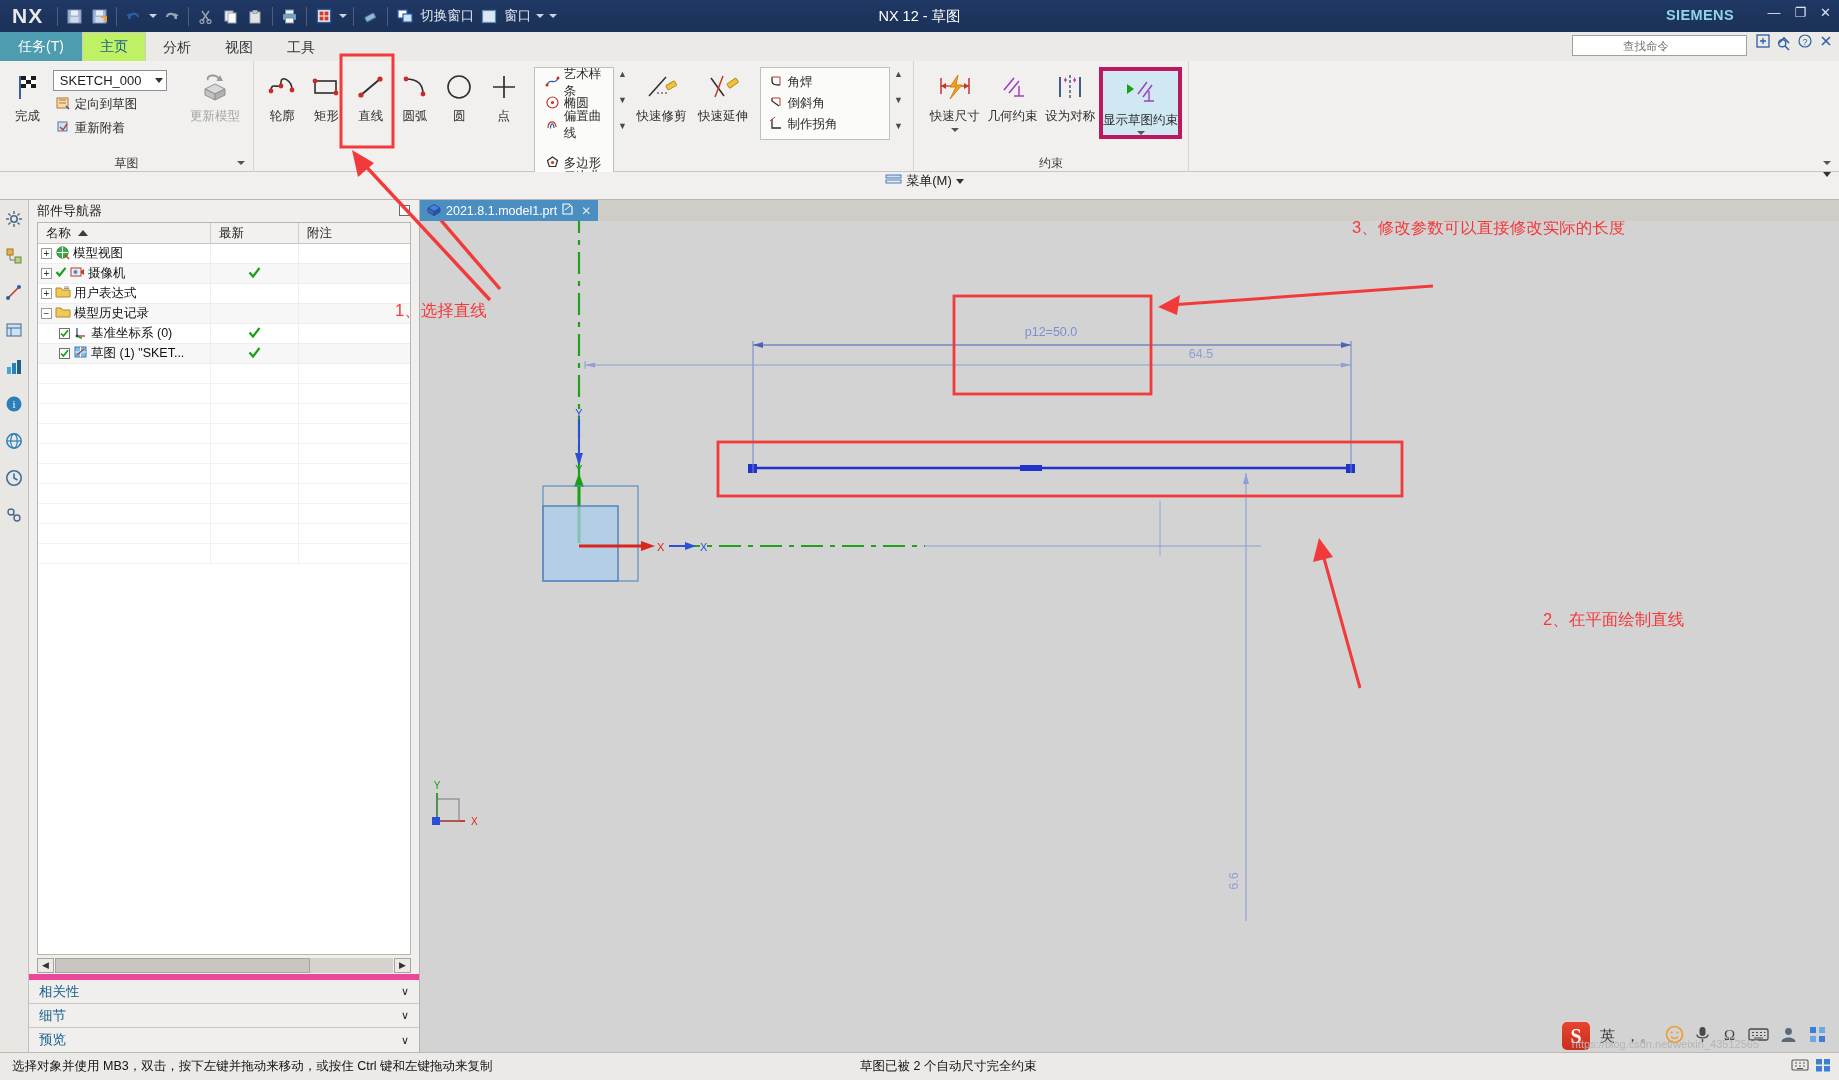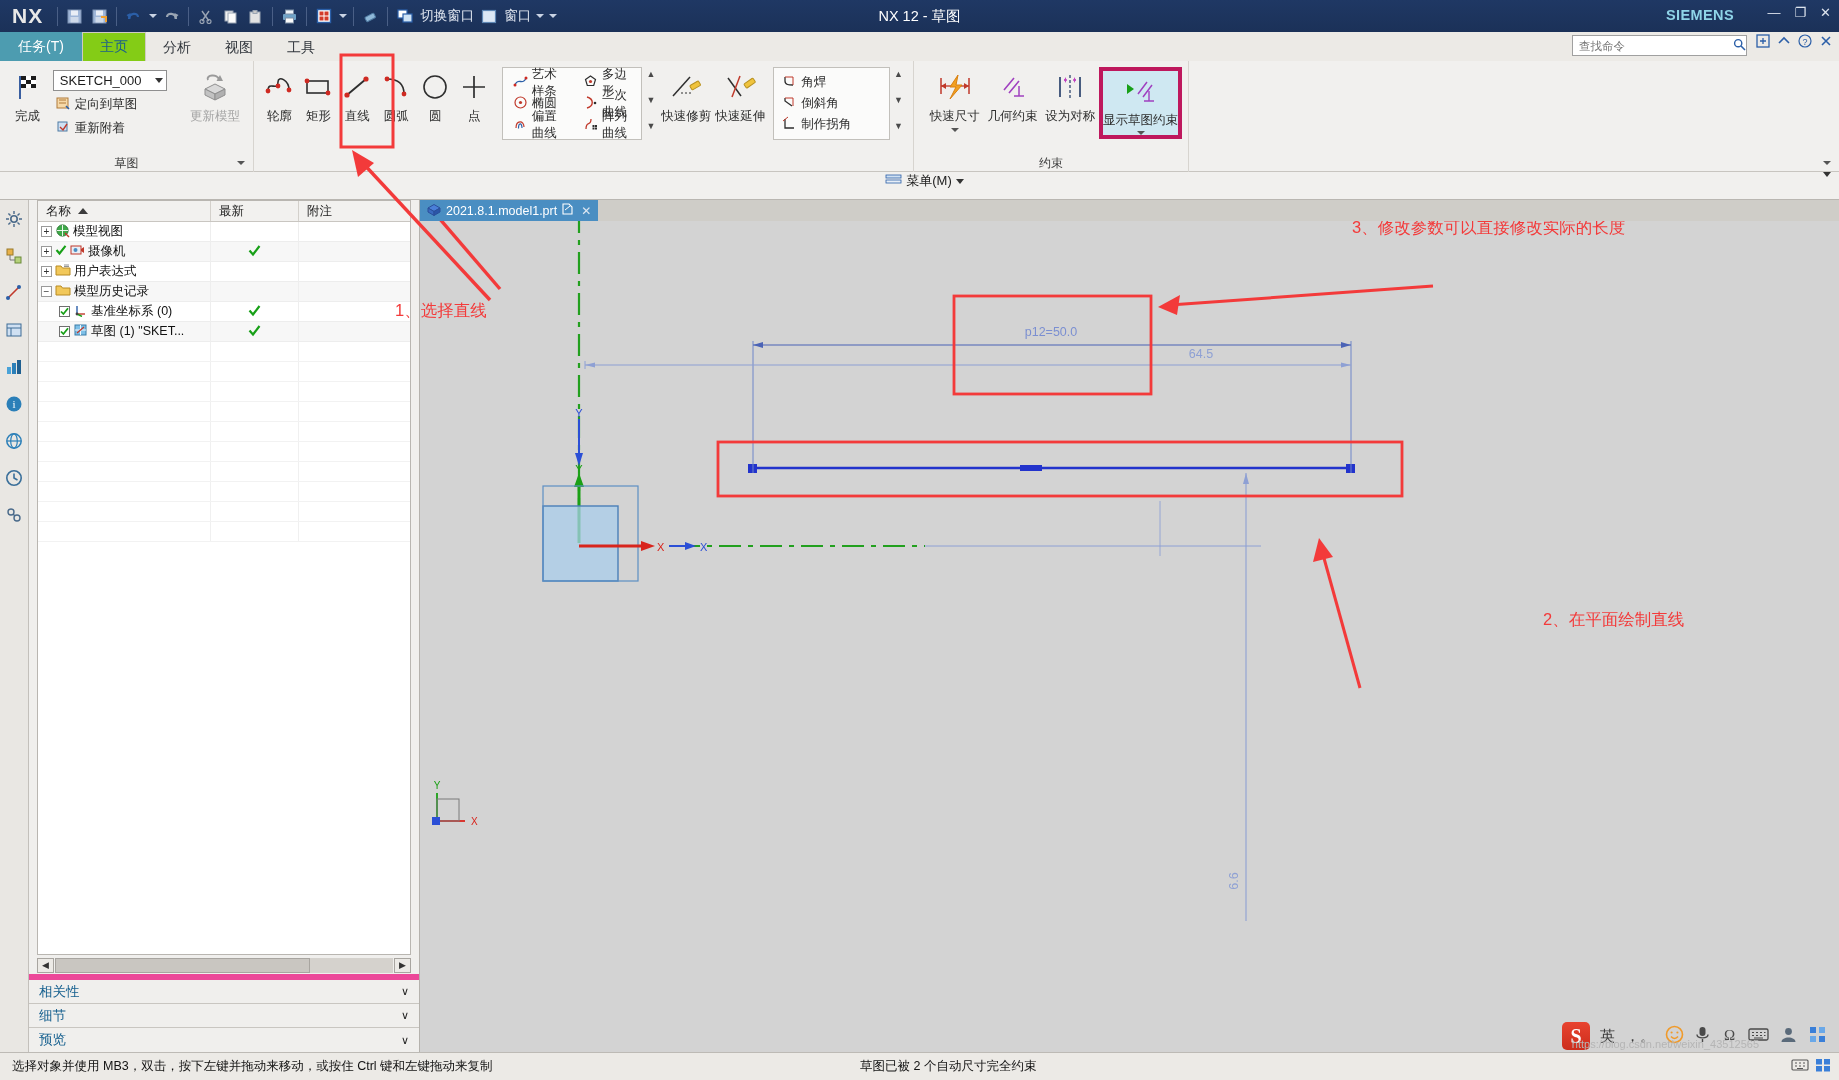--- a/index.html
+++ b/index.html
@@ -52,31 +52,31 @@
     background: #eceae6; display: flex; align-items: flex-end;
   }
   .tab-task {
     background: #4d9cb0; color: #ffffff; font-size: 14px;
     height: 29px; padding: 0 18px; display: flex; align-items: center;
   }
   .tab {
     height: 27px; padding: 0 17px; display: flex; align-items: center;
     font-size: 14px; color: #31363c;
   }
-  .tab.active { background: #84cc16; color: #1b5e8c; border-top: 1px solid #cfcbc4;
+  .tab.active { background: #bef264; color: #1b5e8c; border-top: 1px solid #cfcbc4;
     border-left: 1px solid #cfcbc4; border-right: 1px solid #cfcbc4; height: 29px; }
 
   .searchbox {
     position: absolute; right: 92px; top: 35px; width: 175px; height: 21px;
     background: #ffffff; border: 1px solid #a0a0a0;
     display: flex; align-items: center; padding: 0 3px 0 6px;
   }
   .searchbox input {
     border: 0; outline: 0; flex: 1; font-size: 11.5px; color: #808080;
-    font-family: "Liberation Sans", sans-serif; background: transparent;
+    font-family: "Liberation Sans", sans-serif; background: transparent; margin-left: 44px;
   }
   .ribbon-right-icons {
     position: absolute; right: 6px; top: 34px; display: flex; gap: 7px; align-items: center;
   }
 
   
   .ribbon {
     position: absolute; top: 61px; left: 0; width: 1839px; height: 111px;
     background: #f1f0ee; border-bottom: 1px solid #c8c5c0;
     display: flex;
@@ -516,21 +516,21 @@
         </div>
         <div class="bigbtn">
           <div class="ic">
             <svg width="34" height="30" viewBox="0 0 34 30">
                 <path d="M17 4 L17 26 M6 15 L28 15" stroke="#2e2e2e" stroke-width="1.7"></path>
               </svg>
           </div>
           <div class="lbl">点</div>
         </div>
 
-        <div class="listbox" style="margin-left:8px;display:flex;flex-direction:row;gap:18px;padding:4px 8px;">
+        <div class="listbox" style="margin-left:8px;display:flex;flex-direction:column;gap:18px;padding:4px 8px;">
           <div class="col">
             <div class="smallrow">
               <span><svg width="15" height="15" viewBox="0 0 15 15">
                     <path d="M2 11 C5 3, 10 12, 13 4" fill="none" stroke="#2b5fa8" stroke-width="1.3"></path>
                     <circle cx="2" cy="11" r="1.5" fill="#cf2a22"></circle>
                     <circle cx="13" cy="4" r="1.5" fill="#cf2a22"></circle>
                   </svg></span>
               <span>艺术样条</span>
             </div>
             <div class="smallrow">
@@ -949,20 +949,24 @@
     <div class="ritem">
         <svg width="18" height="18" viewBox="0 0 18 18">
           <circle cx="6" cy="6" r="3" fill="none" stroke="#4a6a8a" stroke-width="1.4"></circle>
           <circle cx="12" cy="12" r="3" fill="none" stroke="#4a6a8a" stroke-width="1.4"></circle>
           <path d="M8 8 L10 10" stroke="#4a6a8a" stroke-width="1.4"></path>
         </svg>
       </div>
   </div>
 
   <div class="navpanel">
+    <div class="nav-header">
+      <span>部件导航器</span>
+      <span class="pin"></span>
+    </div>
 
     <div class="nav-table">
       <div class="nav-thead">
         <div class="nav-th" style="width:173px">
           <span>名称</span>
           <span class="sortc"></span>
         </div>
         <div class="nav-th" style="width:88px">
           <span>最新</span>
         </div>

